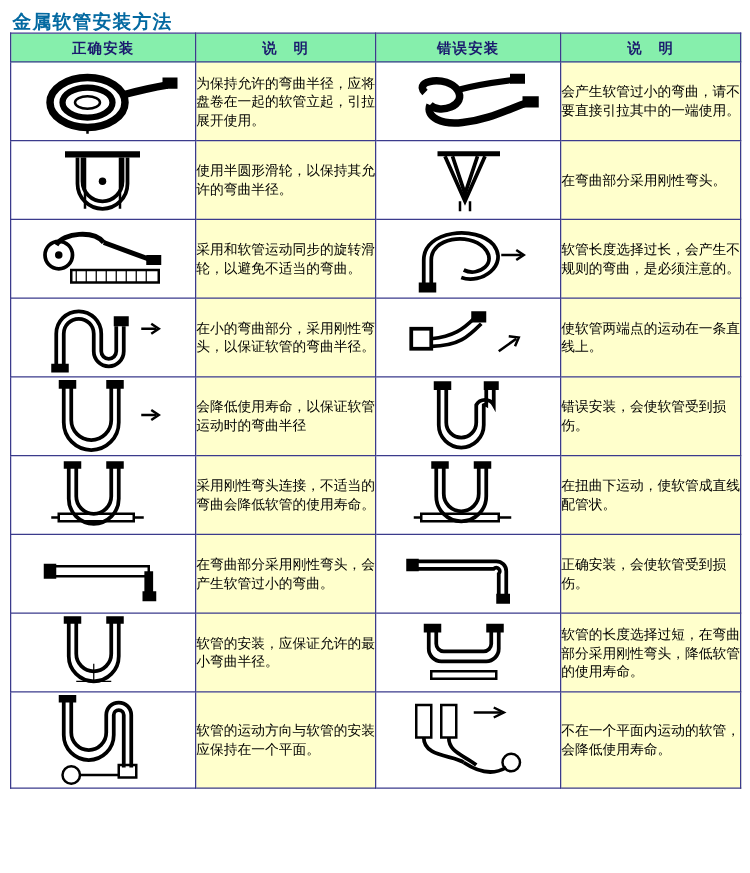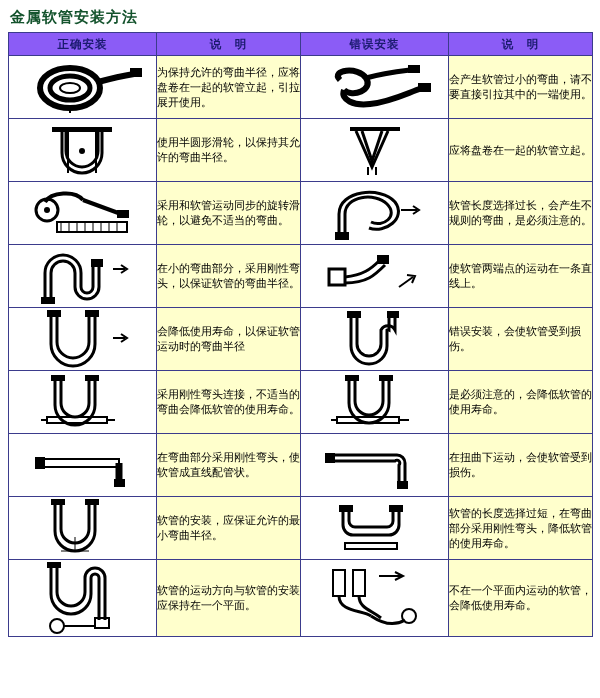--- a/index.html
+++ b/index.html
@@ -18,37 +18,37 @@
     width: 600px;
     height: 698px;
     position: relative;
     box-sizing: border-box;
     padding: 6px 8px 4px 8px;
   }
   .doc-title {
     font-size: 15px;
     font-weight: bold;
     letter-spacing: 1px;
-    margin: 2px 0 6px 2px;
+    margin: 2px 0 0 2px;
     line-height: 18px;
-    color: #14532d;
+    color: #0369a1;
   }
   table.hose-table {
     border-collapse: collapse;
     width: 584px;
     table-layout: fixed;
     border: 1px solid #2f2f8f;
   }
   table.hose-table td, table.hose-table th {
     border: 1px solid #3b3b8c;
     padding: 0;
     vertical-align: middle;
   }
   thead th {
-    background: #8b5cf6;
+    background: #86efac;
     color: #1a1a6e;
     font-size: 11.5px;
     font-weight: bold;
     height: 22px;
     text-align: center;
     letter-spacing: 1px;
   }
   col.c-img { width: 148px; }
   col.c-txt { width: 144px; }
 
@@ -142,21 +142,21 @@
           <span class="fig">
             <svg width="130" height="58" viewBox="0 0 130 58">
               <rect x="40" y="6" width="50" height="4" fill="#000"></rect>
               <path d="M52 10 L62 40 L72 10" fill="none" stroke="#000" stroke-width="3"></path>
               <path d="M46 10 L62 46 L78 10" fill="none" stroke="#000" stroke-width="3"></path>
               <path d="M58 46 L58 54" stroke="#000" stroke-width="2"></path>
               <path d="M66 46 L66 54" stroke="#000" stroke-width="2"></path>
             </svg>
           </span>
         </td>
-        <td class="txt-cell">应将盘卷在一起的软管立起。</td>
+        <td class="txt-cell">在弯曲部分采用刚性弯头。</td>
       </tr>
 
       <tr>
         <td class="img-cell">
           <span class="fig">
             <svg width="132" height="58" viewBox="0 0 132 58">
               <path d="M28 18 C34 8 58 6 66 16" fill="none" stroke="#000" stroke-width="4"></path>
               <circle cx="30" cy="26" r="11" fill="none" stroke="#000" stroke-width="3"></circle>
               <circle cx="30" cy="26" r="3" fill="#000"></circle>
               <path d="M66 16 L104 30" stroke="#000" stroke-width="4" fill="none"></path>
@@ -256,46 +256,46 @@
             <svg width="132" height="58" viewBox="0 0 132 58">
               <path d="M46 6 L46 28 A14 14 0 0 0 74 28 L74 6" fill="none" stroke="#000" stroke-width="3"></path>
               <path d="M40 6 L40 30 A20 20 0 0 0 80 30 L80 6" fill="none" stroke="#000" stroke-width="3"></path>
               <rect x="36" y="2" width="14" height="6" fill="#000"></rect>
               <rect x="70" y="2" width="14" height="6" fill="#000"></rect>
               <rect x="28" y="44" width="62" height="6" fill="none" stroke="#000" stroke-width="2"></rect>
               <path d="M22 47 L28 47 M90 47 L100 47" stroke="#000" stroke-width="2"></path>
             </svg>
           </span>
         </td>
-        <td class="txt-cell">是必须注意的，会降低软管的使用寿命。</td>
+        <td class="txt-cell">在扭曲下运动，使软管成直线配管状。</td>
       </tr>
 
       <tr>
         <td class="img-cell">
           <span class="fig">
             <svg width="132" height="52" viewBox="0 0 132 52">
               <rect x="26" y="20" width="76" height="8" fill="none" stroke="#000" stroke-width="2"></rect>
               <path d="M102 24 L102 44" stroke="#000" stroke-width="7"></path>
               <rect x="18" y="18" width="10" height="12" fill="#000"></rect>
               <rect x="97" y="40" width="11" height="8" fill="#000"></rect>
             </svg>
           </span>
         </td>
-        <td class="txt-cell">在弯曲部分采用刚性弯头，使软管成直线配管状。</td>
+        <td class="txt-cell">在弯曲部分采用刚性弯头，会产生软管过小的弯曲。</td>
         <td class="img-cell">
           <span class="fig">
             <svg width="132" height="52" viewBox="0 0 132 52">
               <path d="M24 16 L88 16 A8 8 0 0 1 96 24 L96 44" fill="none" stroke="#000" stroke-width="3"></path>
               <path d="M24 22 L86 22 A2 2 0 0 1 90 26 L90 44" fill="none" stroke="#000" stroke-width="3"></path>
               <rect x="16" y="14" width="10" height="10" fill="#000"></rect>
               <rect x="88" y="42" width="11" height="8" fill="#000"></rect>
             </svg>
           </span>
         </td>
-        <td class="txt-cell">在扭曲下运动，会使软管受到损伤。</td>
+        <td class="txt-cell">正确安装，会使软管受到损伤。</td>
       </tr>
 
       <tr>
         <td class="img-cell">
           <span class="fig">
             <svg width="132" height="62" viewBox="0 0 132 62">
               <path d="M44 6 L44 32 A14 14 0 0 0 72 32 L72 6" fill="none" stroke="#000" stroke-width="3"></path>
               <path d="M38 6 L38 34 A20 20 0 0 0 78 34 L78 6" fill="none" stroke="#000" stroke-width="3"></path>
               <rect x="34" y="2" width="14" height="6" fill="#000"></rect>
               <rect x="68" y="2" width="14" height="6" fill="#000"></rect>

